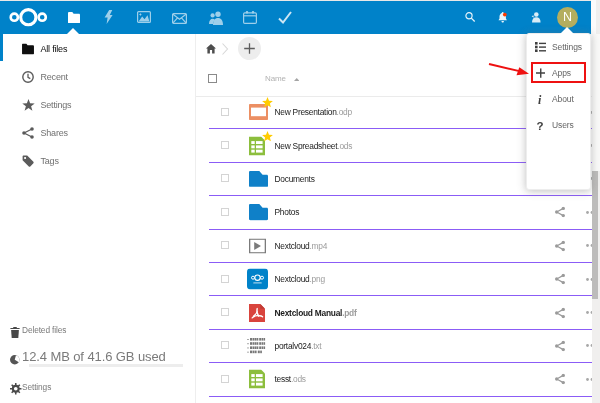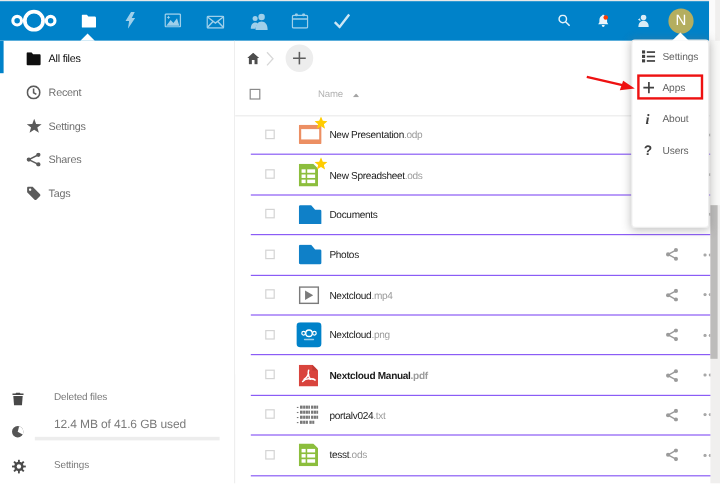--- a/index.html
+++ b/index.html
@@ -125,35 +125,35 @@
     <div class="sitem">
       <svg class="sic" width="12" height="12" viewBox="0 0 12 12">
           <path fill="#5b5b5b" d="M.6 5.2 L.6 1.6 C.6 1 1 .6 1.6 .6 L5.2 .6 L11.4 6.8 C11.8 7.2 11.8 7.9 11.4 8.3 L8.3 11.4 C7.9 11.8 7.2 11.8 6.8 11.4 Z M3.1 2.1 C2.5 2.1 2.1 2.5 2.1 3.1 C2.1 3.7 2.5 4.1 3.1 4.1 C3.7 4.1 4.1 3.7 4.1 3.1 C4.1 2.5 3.7 2.1 3.1 2.1 Z"></path>
         </svg>
       <span class="stx">Tags</span>
     </div>
   </div>
   <div id="side-bottom" style="position:absolute;left:0;top:0;width:196px;">
     <style>
       .bitem .bic { position:absolute; left:10px; }
-      .bitem .btx { position:absolute; left:45px; font-size:8.3px; letter-spacing:-0.1px; color:#7a7a7a; }
+      .bitem .btx { position:absolute; left:22px; font-size:8.3px; letter-spacing:-0.1px; color:#7a7a7a; }
     </style>
     <div class="bitem">
       <svg class="bic" style="top:327px;" width="10" height="11" viewBox="0 0 10 11">
           <path fill="#484848" d="M3.5 0 L6.5 0 L7 0.9 L9.6 0.9 L9.6 2.1 L.4 2.1 L.4 0.9 L3 0.9 Z"></path>
           <path fill="#484848" d="M1.1 3 L8.9 3 L8.3 11 L1.7 11 Z"></path>
         </svg>
       <span class="btx" style="top:325px;">Deleted files</span>
     </div>
     <div class="bitem">
       <svg class="bic" style="top:355px;" width="9.5" height="9.5" viewBox="0 0 9 9">
           <circle cx="4.5" cy="4.5" r="4.5" fill="#555"></circle>
           <path fill="#fff" d="M4.5 4.5 L5.66 0.15 A4.5 4.5 0 0 1 8.4 6.75 Z"></path>
         </svg>
-      <span class="btx" style="top:349px;font-size:10px;">12.4 MB of 41.6 GB used</span>
+      <span class="btx" style="top:349px;font-size:13px;">12.4 MB of 41.6 GB used</span>
       <div style="position:absolute;left:29px;top:364px;width:154px;height:3px;background:#ededed;"></div>
     </div>
     <div class="bitem">
       <svg class="bic" style="top:383px;" width="11.5" height="11.5" viewBox="0 0 12 12">
           <g fill="#4a4a4a">
             <circle cx="6" cy="6" r="4.1"></circle>
             <rect x="5.2" y="0" width="1.6" height="2.6" transform="rotate(0 6 6)"></rect>
             <rect x="5.2" y="0" width="1.6" height="2.6" transform="rotate(45 6 6)"></rect>
             <rect x="5.2" y="0" width="1.6" height="2.6" transform="rotate(90 6 6)"></rect>
             <rect x="5.2" y="0" width="1.6" height="2.6" transform="rotate(135 6 6)"></rect>

